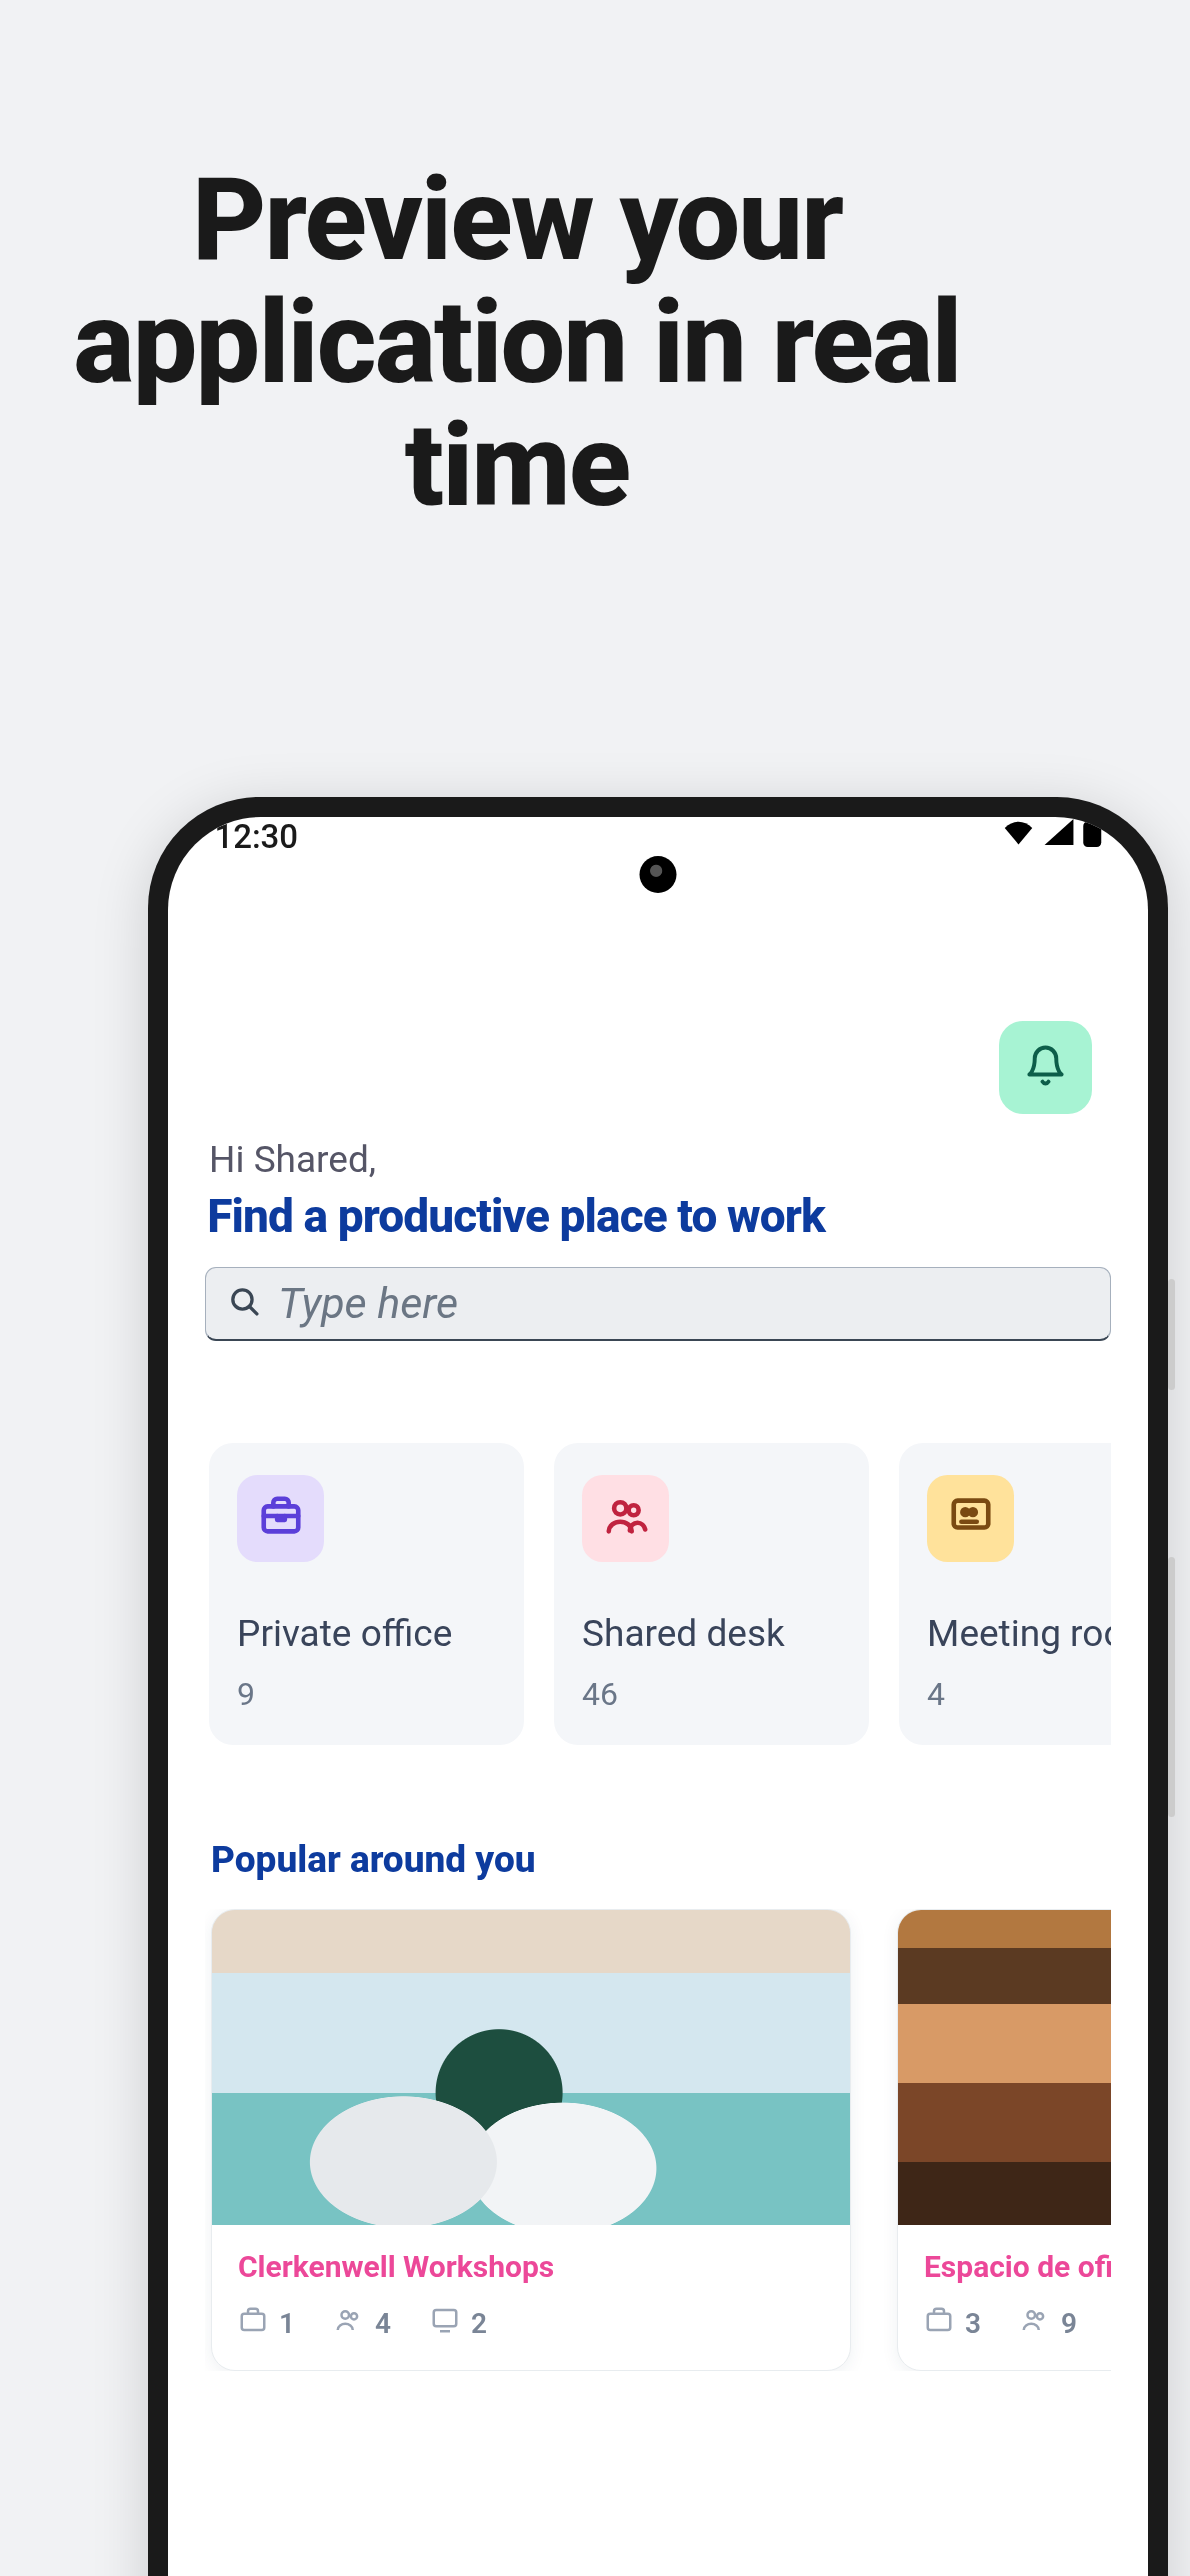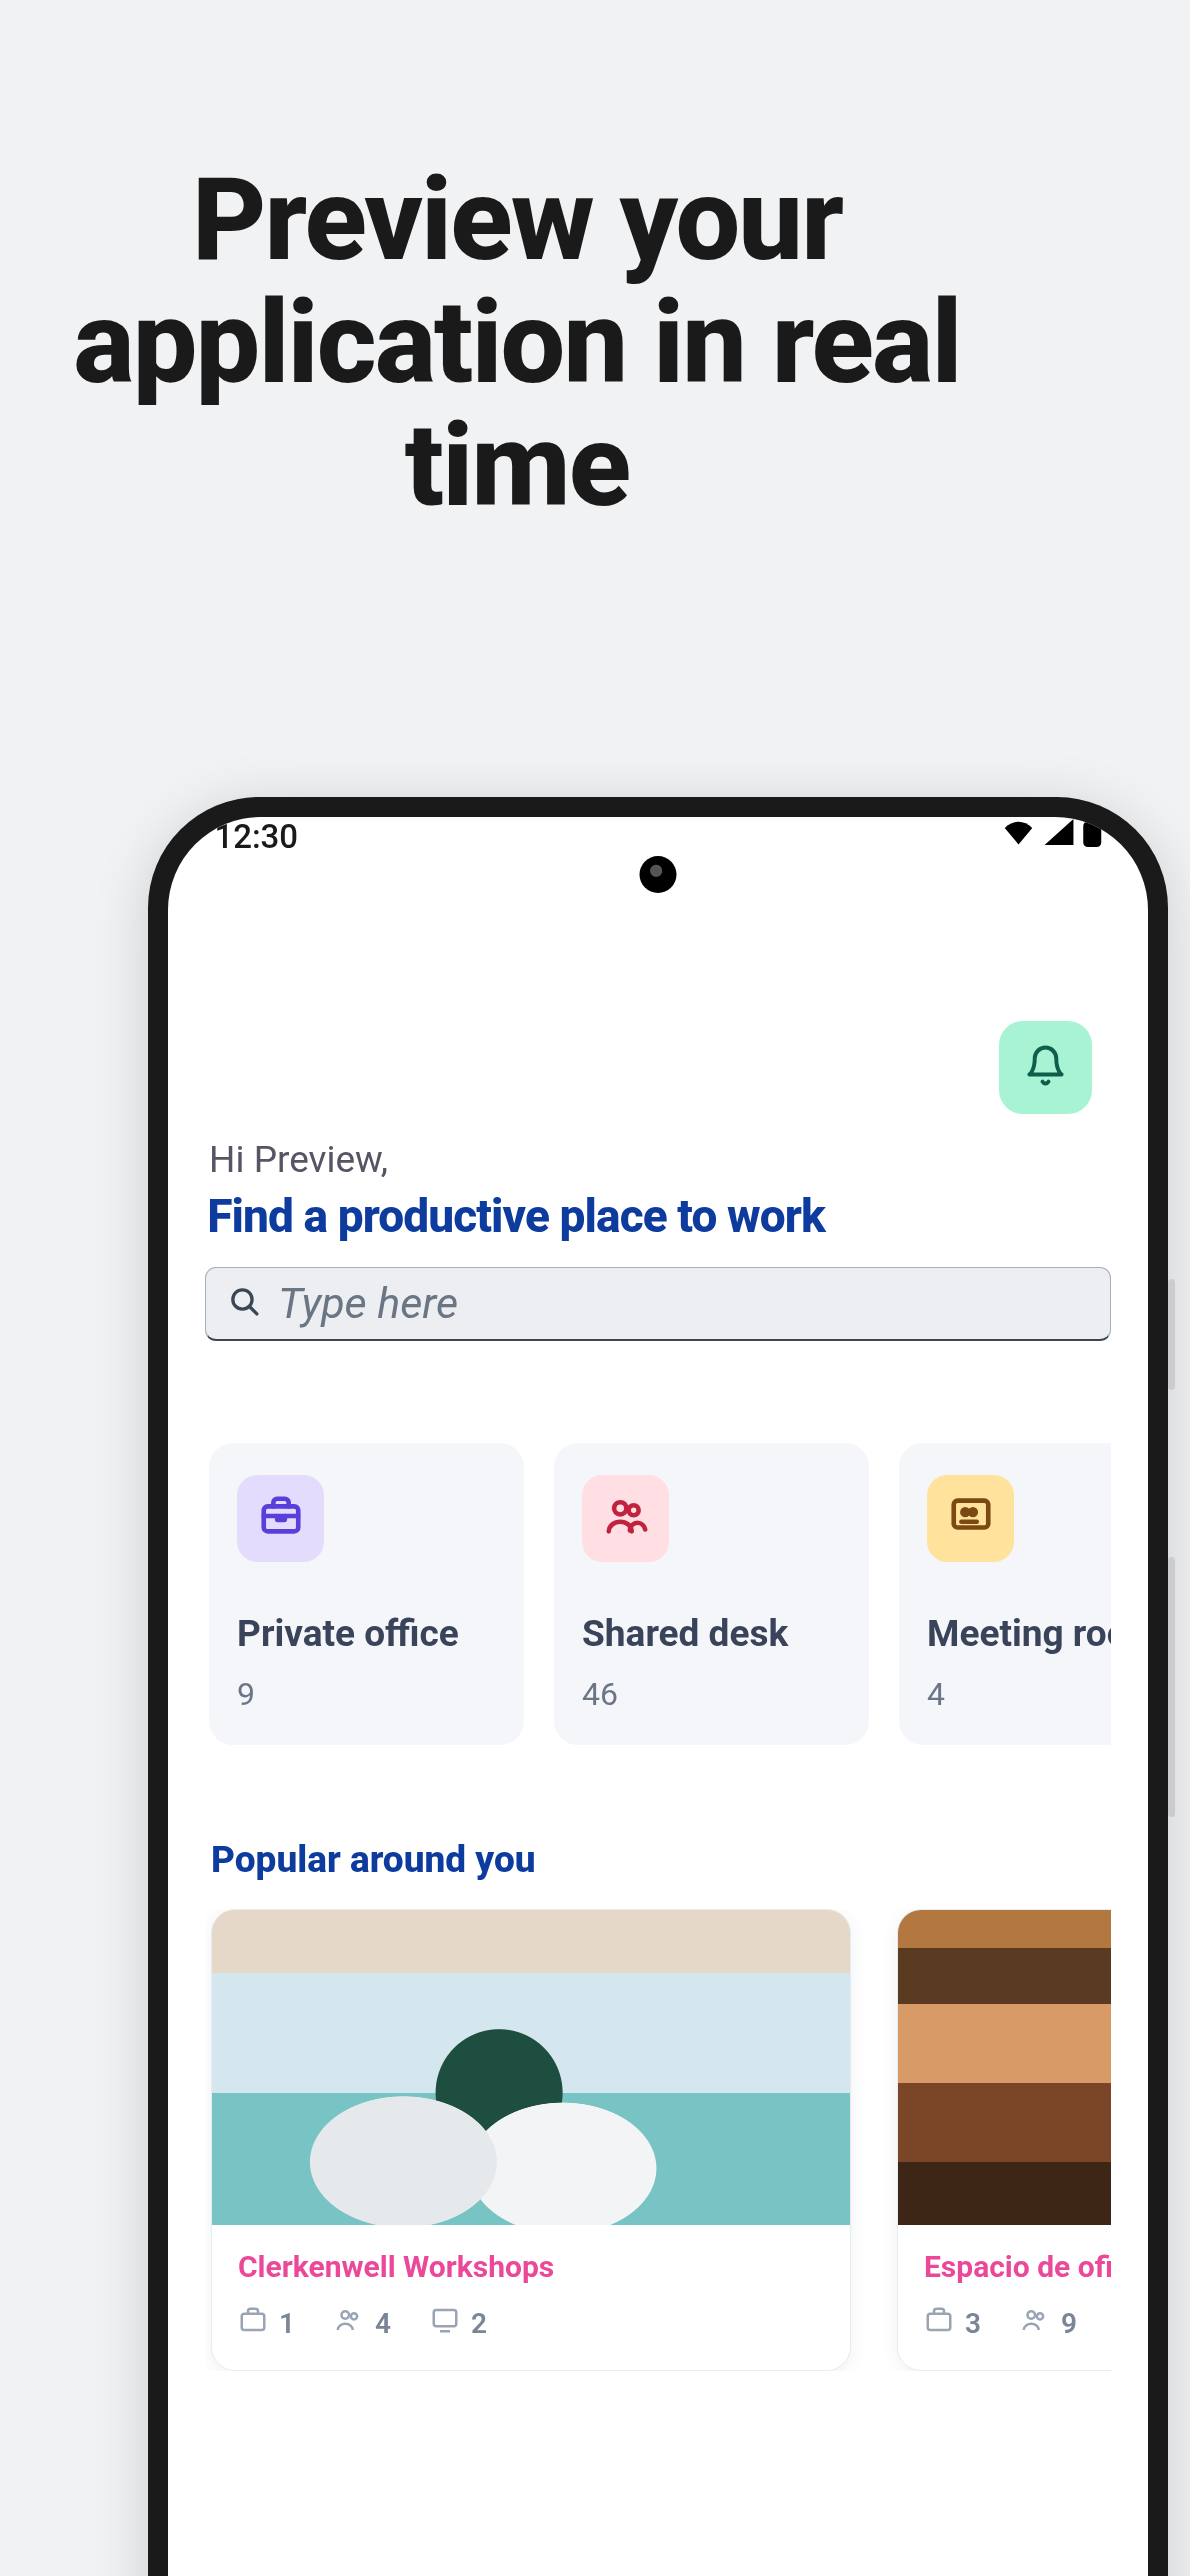--- a/index.html
+++ b/index.html
@@ -49,21 +49,21 @@
 
   .search-box { display:flex; align-items:center; gap:16.7px; background:#eceef1; border:0.9px solid #a6b0bd; border-bottom:2.8px solid #3a4654; border-radius:11px; height:74px; padding:0 22px; }
   .search-placeholder { color:#6b7684; font-style: italic; font-size:43px; }
 
   .cat-row { display:flex; gap:30px; margin-top: 102px; overflow:hidden; padding-left:3.7px;}
   .cat-card { flex:0 0 315px; background:#f4f6f9; border-radius:24px; padding:32px 28px 32px 28px; }
   .cat-icon { width:87px; height:87px; border-radius:20.4px; display:flex; align-items:center; justify-content:center; margin-bottom:50px;}
   .cat-icon.purple { background:#e4dcfc; }
   .cat-icon.pink { background:#ffdfe4; }
   .cat-icon.yellow { background:#ffe29b; }
-  .cat-title { font-size:37px; font-weight:700; color:#39445a; white-space:nowrap; }
+  .cat-title { font-size:37px; font-weight:400; color:#39445a; white-space:nowrap; }
   .cat-count { font-size:32px; color:#6a7688; margin-top:20.4px; }
 
   .section-title { font-size:37px; font-weight:800; color:#0d3b9e; margin: 93px 0 28px 5.6px; }
 
   .pop-row { display:flex; gap:46px; overflow:hidden; padding-left:5.6px; }
   .pop-card { flex:0 0 640px; background:#fff; border:0.9px solid #e8ecef; border-radius:24px; overflow:hidden; box-shadow:0 3.7px 16.7px rgba(30,50,90,0.07); }
   .pop-img { width:100%; height:315px; }
   .pop-img.img-a { background:
       radial-gradient(ellipse 185px 130px at 30% 80%, #e6e9ec 0 93px, transparent 94px),
       radial-gradient(ellipse 185px 130px at 55% 82%, #f2f4f6 0 93px, transparent 94px),
@@ -119,21 +119,21 @@
           <div class="notif-btn">
             <span>
               <svg width="43" height="43" viewBox="0 0 24 24" fill="none" stroke="#0d5e4a" stroke-width="2.2" stroke-linecap="round" stroke-linejoin="round">
                   <path d="M6 8a6 6 0 0 1 12 0c0 7 3 9 3 9H3s3-2 3-9"></path>
                   <path d="M10.3 21a1.94 1.94 0 0 0 3.4 0"></path>
                 </svg>
             </span>
           </div>
         </div>
 
-        <div class="greeting">Hi Preview,</div>
+        <div class="greeting">Hi Shared,</div>
         <div class="headline">Find a productive place to work</div>
 
         <div class="search-box">
           <span>
             <svg width="33" height="33" viewBox="0 0 24 24" fill="none" stroke="#3a4654" stroke-width="2.4" stroke-linecap="round">
                 <circle cx="10.5" cy="10.5" r="7"></circle>
                 <line x1="21" y1="21" x2="15.8" y2="15.8"></line>
               </svg>
           </span>
           <span class="search-placeholder">Type here</span>

